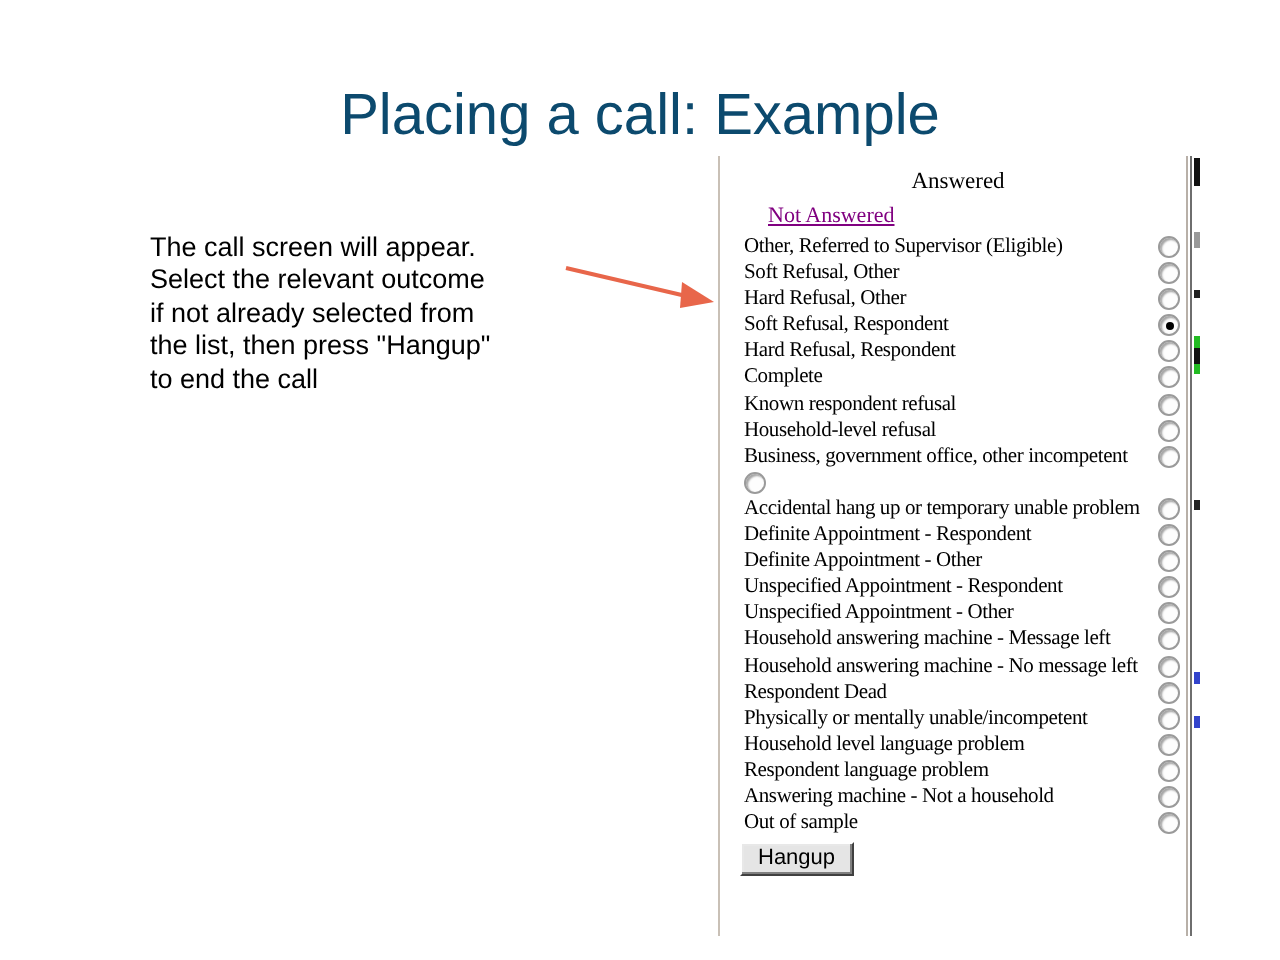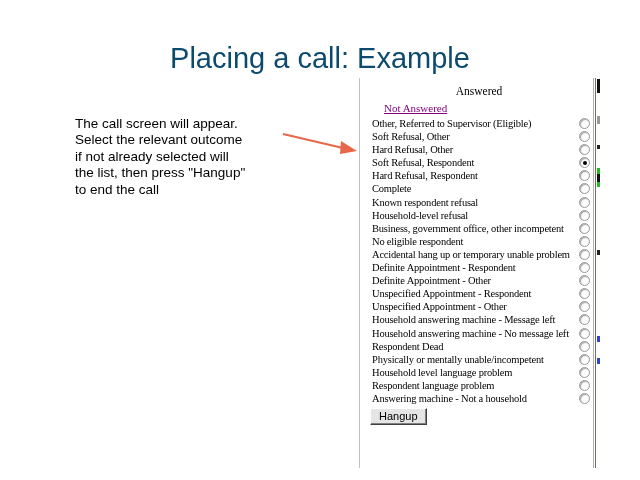--- a/index.html
+++ b/index.html
@@ -43,21 +43,21 @@
   .speck{position:absolute;width:3px;}
 </style>
 </head>
 <body>
 
 <div class="slide-title">Placing a call: Example</div>
 
 <div class="body-text">
     <div>The call screen will appear.</div>
     <div>Select the relevant outcome</div>
-    <div>if not already selected will</div>
+    <div>if not already selected from</div>
     <div>the list, then press "Hangup"</div>
     <div>to end the call</div>
   </div>
 
 <svg class="arrow-svg" width="78" height="28" viewBox="0 0 78 28">
   <line x1="2" y1="4" x2="62" y2="18" stroke="#e8664a" stroke-width="2"></line>
   <polygon points="60,11 76,21 59,24" fill="#e8664a"></polygon>
 </svg>
 
 <div class="shot">
@@ -94,21 +94,20 @@
       </div>
       <div class="row">
         <span class="outcome-label">Household-level refusal</span>
         <span class="radio"></span>
       </div>
       <div class="row">
         <span class="outcome-label">Business, government office, other incompetent</span>
         <span class="radio"></span>
       </div>
       <div class="row">
-        <span class="outcome-label">No eligible respondent</span>
         <span class="radio"></span>
       </div>
       <div class="row">
         <span class="outcome-label">Accidental hang up or temporary unable problem</span>
         <span class="radio"></span>
       </div>
       <div class="row">
         <span class="outcome-label">Definite Appointment - Respondent</span>
         <span class="radio"></span>
       </div>
@@ -145,20 +144,24 @@
         <span class="radio"></span>
       </div>
       <div class="row">
         <span class="outcome-label">Respondent language problem</span>
         <span class="radio"></span>
       </div>
       <div class="row">
         <span class="outcome-label">Answering machine - Not a household</span>
         <span class="radio"></span>
       </div>
+      <div class="row">
+        <span class="outcome-label">Out of sample</span>
+        <span class="radio"></span>
+      </div>
     </div>
   <button class="hangup-btn">Hangup</button>
 </div>
 
 <div class="shot-rightline1"></div>
 <div class="shot-rightline2"></div>
 
 <div class="speck" style="left:597px;top:79px;height:14px;background:#111;"></div>
 <div class="speck" style="left:597px;top:116px;height:8px;background:#999;"></div>
 <div class="speck" style="left:597px;top:145px;height:4px;background:#222;"></div>

